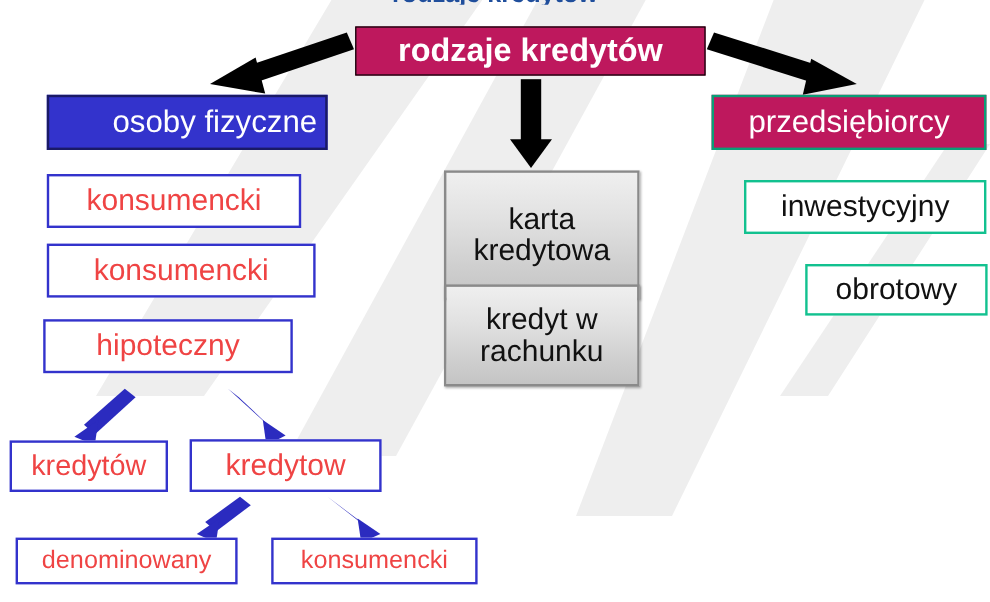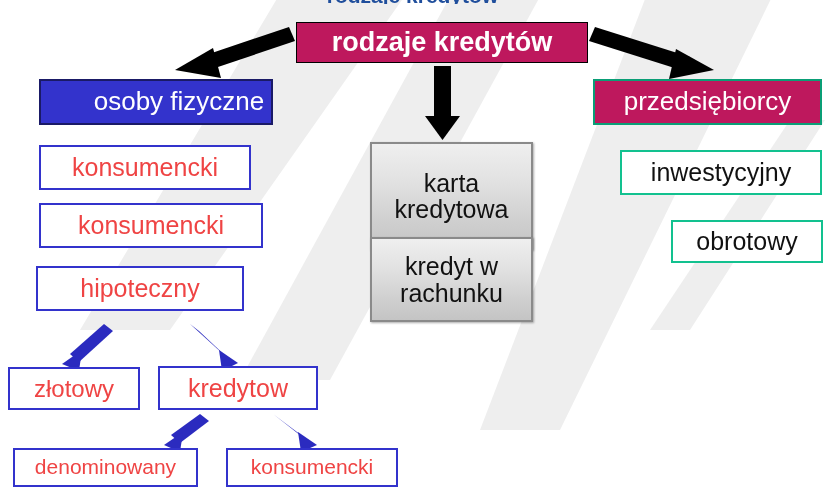--- a/index.html
+++ b/index.html
@@ -153,21 +153,21 @@
   <div class="node n-root" style="left: 296px; top: 22px; width: 292px; height: 41px; font-size: 27px;">rodzaje kredytów</div>
 
   <div class="node n-blue-fill" style="left: 39px; top: 79px; width: 234px; height: 46px; font-size: 26px; padding-left: 46px;">osoby fizyczne</div>
 
   <div class="node n-blue-out" style="left: 39px; top: 145px; width: 212px; height: 45px; font-size: 25px;">konsumencki</div>
 
   <div class="node n-blue-out" style="left: 39px; top: 203px; width: 224px; height: 45px; font-size: 25px;">konsumencki</div>
 
   <div class="node n-blue-out" style="left: 36px; top: 266px; width: 208px; height: 45px; font-size: 25px;">hipoteczny</div>
 
-  <div class="node n-blue-out" style="left: 8px; top: 367px; width: 132px; height: 43px; font-size: 24px;">złotowy</div>
+  <div class="node n-blue-out" style="left: 8px; top: 367px; width: 132px; height: 43px; font-size: 24px;">kredytów</div>
 
   <div class="node n-blue-out" style="left: 158px; top: 366px; width: 160px; height: 44px; font-size: 25px;">kredytow</div>
 
   <div class="node n-blue-out" style="left: 13px; top: 448px; width: 185px; height: 39px; font-size: 21px;">denominowany</div>
 
   <div class="node n-blue-out" style="left: 226px; top: 448px; width: 172px; height: 39px; font-size: 21px;">konsumencki</div>
 
   <div class="node n-gray" style="left: 370px; top: 142px; width: 163px; height: 108px; font-size: 25px;">karta
 kredytowa</div>
 

